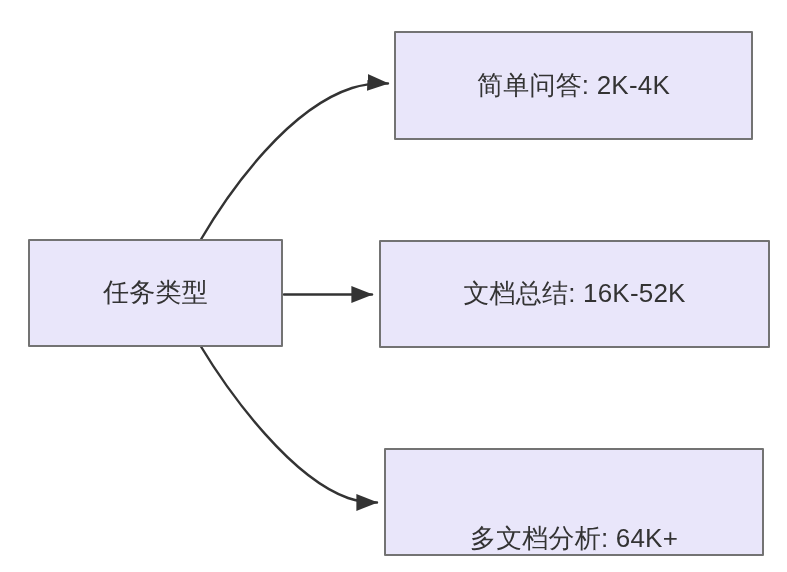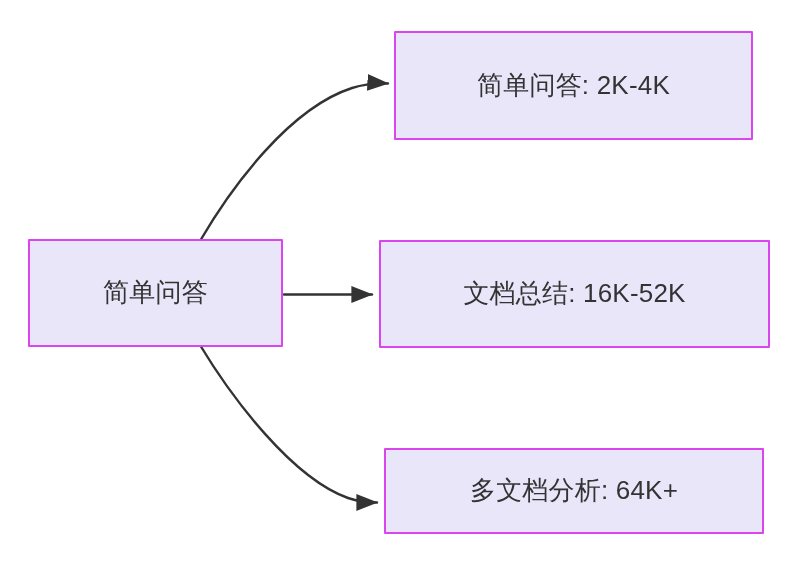--- a/index.html
+++ b/index.html
@@ -24,41 +24,41 @@
     left: 0;
     top: 0;
     width: 787px;
     height: 572px;
     pointer-events: none;
   }
   .node {
     position: absolute;
     box-sizing: border-box;
     background: #e9e6fa;
-    border: 2px solid #d946ef;
+    border: 2px solid #737373;
     border-radius: 1px;
     display: flex;
     align-items: center;
     justify-content: center;
   }
   .node-label {
     color: #333333;
     font-size: 26px;
     line-height: 1.2;
     font-weight: 400;
     letter-spacing: 0.2px;
     white-space: nowrap;
     text-align: center;
   }
 
   
   #node-root      { left: 28px;  top: 239px; width: 255px; height: 108px; }
   #node-simple-qa { left: 394px; top: 31px;  width: 359px; height: 109px; }
   #node-doc-sum   { left: 379px; top: 240px; width: 391px; height: 108px; }
-  #node-multi-doc { left: 384px; top: 448px; width: 380px; height: 86px; }
+  #node-multi-doc { left: 384px; top: 448px; width: 380px; height: 108px; align-items: flex-end; }
 </style>
 </head>
 <body>
 
 <div id="diagram">
 
   <svg id="edge-layer" viewBox="0 0 787 572" width="787" height="572" xmlns="http://www.w3.org/2000/svg">
     <defs>
       <marker id="arrowhead" markerWidth="9" markerHeight="7" refX="8.6" refY="3.5" orient="auto" markerUnits="strokeWidth">
         <polygon points="0 0, 9 3.5, 0 7" fill="#333333"></polygon>
@@ -66,21 +66,21 @@
     </defs>
 
     <path d="M 200 241 C 232 186, 290 108, 352 88 C 366 83.5, 378 83 388 83.5" fill="none" stroke="#333333" stroke-width="2.4" stroke-linecap="round" marker-end="url(#arrowhead)"></path>
 
     <path d="M 284 294.5 L 372 294.5" fill="none" stroke="#333333" stroke-width="2.4" stroke-linecap="round" marker-end="url(#arrowhead)"></path>
 
     <path d="M 200 345 C 232 398, 292 478, 348 498 C 360 502, 368 502.5, 377 502.5" fill="none" stroke="#333333" stroke-width="2.4" stroke-linecap="round" marker-end="url(#arrowhead)"></path>
   </svg>
 
   <div class="node" id="node-root">
-    <span class="node-label">简单问答</span>
+    <span class="node-label">任务类型</span>
   </div>
 
   <div class="node" id="node-simple-qa">
     <span class="node-label">简单问答: 2K-4K</span>
   </div>
 
   <div class="node" id="node-doc-sum">
     <span class="node-label">文档总结: 16K-52K</span>
   </div>
 

